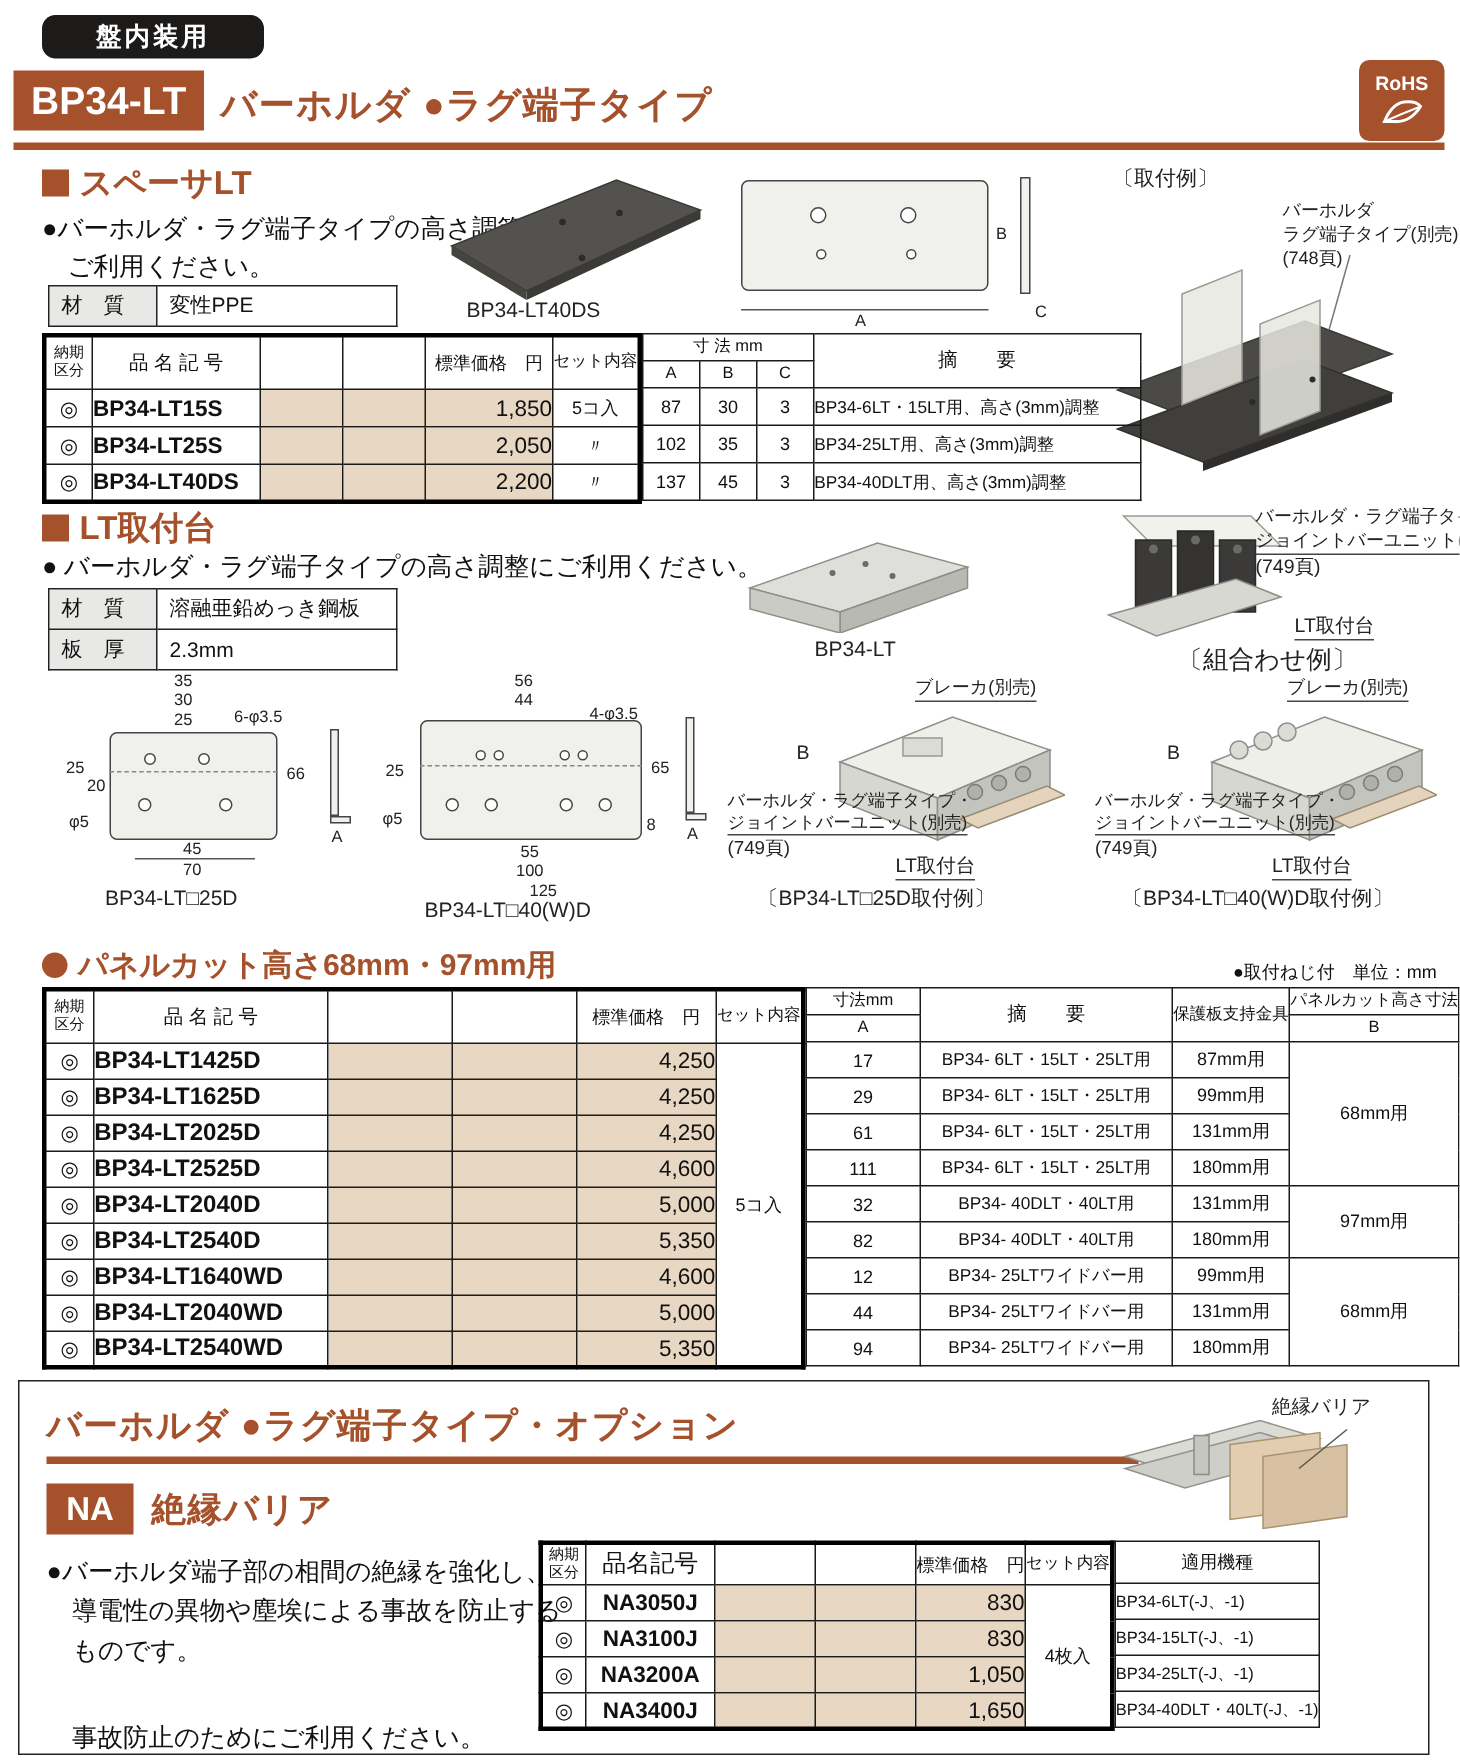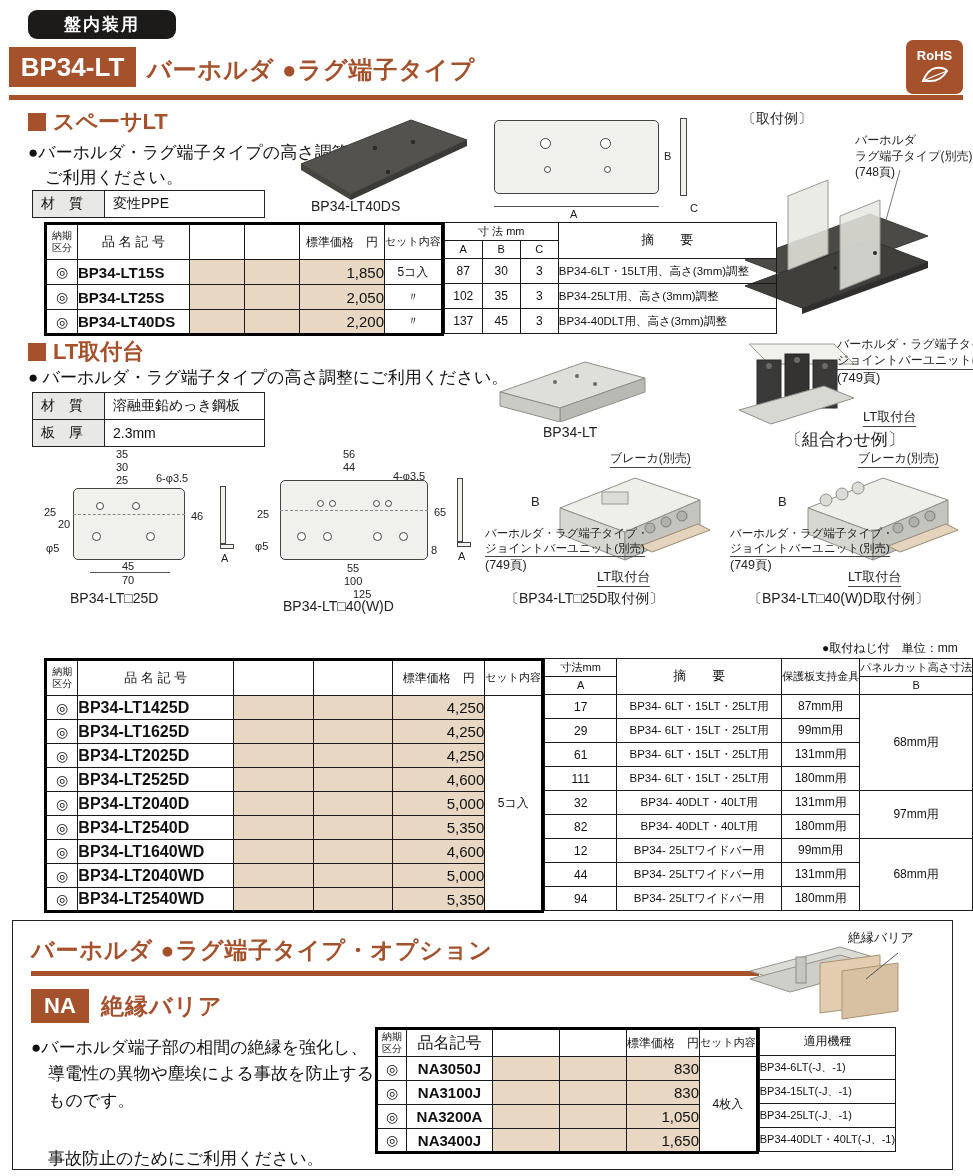--- a/index.html
+++ b/index.html
@@ -33,21 +33,21 @@
   .mat{border-collapse:collapse;}
   .mat td{border:1.5px solid #222;height:27px;font-size:14px;padding:0 8px;white-space:nowrap;}
   .mat .lab{background:#e8e8e6;width:72px;text-align:justify;}
   .mat .val{width:160px;background:#fff;}
 
   
   .trow{display:flex;align-items:flex-start;}
   table.cat{border-collapse:collapse;table-layout:fixed;}
   table.cat th,table.cat td{border:1px solid var(--ink);padding:0;overflow:hidden;white-space:nowrap;}
   table.cat th{font-weight:normal;font-size:11px;text-align:center;background:#fff;line-height:1.25;}
-  table.thickb{border:3px solid #000;margin-left:16px;}
+  table.thickb{border:3px solid #000;}
   table.thinb{border:1px solid var(--ink);}
   td.mark{text-align:center;font-size:14px;}
   td.name{font-weight:bold;font-size:15px;padding-left:6px;}
   td.bigname{font-weight:bold;font-size:16px;padding-left:7px;}
   td.price{text-align:right;padding-right:16px;font-size:15px;}
   td.beige{background:var(--beige);}
   td.c{text-align:center;font-size:12px;}
   td.remark{font-size:11.5px;padding-left:7px;}
   th.tiny{font-size:9px;}
 
@@ -288,21 +288,21 @@
     <div class="dim" style="left:88px;top:26px;">25</div>
     <div class="dim" style="left:128px;top:24px;">6-φ3.5</div>
     <div class="plate" style="left:45px;top:40px;width:112px;height:72px;"></div>
     <div class="dashline" style="left:45px;top:66px;width:112px;"></div>
     <div class="hole" style="left:68px;top:54px;width:8px;height:8px;"></div>
     <div class="hole" style="left:104px;top:54px;width:8px;height:8px;"></div>
     <div class="hole" style="left:64px;top:84px;width:9px;height:9px;"></div>
     <div class="hole" style="left:118px;top:84px;width:9px;height:9px;"></div>
     <div class="dim" style="left:16px;top:58px;">25</div>
     <div class="dim" style="left:30px;top:70px;">20</div>
-    <div class="dim" style="left:163px;top:62px;">46</div>
+    <div class="dim" style="left:163px;top:62px;">66</div>
     <div class="dim" style="left:18px;top:94px;">φ5</div>
     <div class="dimline" style="left:62px;top:124px;width:80px;"></div>
     <div class="dim" style="left:94px;top:112px;">45</div>
     <div class="dim" style="left:94px;top:126px;">70</div>
     <div class="sidebar-shape" style="left:192px;top:38px;width:6px;height:58px;"></div>
     <div class="sidebar-shape" style="left:192px;top:96px;width:14px;height:5px;"></div>
     <div class="dim" style="left:193px;top:104px;">A</div>
     <div class="dlabel" style="left:42px;top:142px;">BP34-LT□25D</div>
   </div>
 
@@ -368,20 +368,24 @@
       <polygon points="100,80 158,58 170,64 112,86" fill="#e4d4bd" stroke="#9a8a70"></polygon>
     </svg>
     <div class="dim" style="left:48px;top:46px;font-size:13px;">B</div>
     <div class="callout" style="left:0px;top:78px;font-size:11.5px;">バーホルダ・ラグ端子タイプ・</div>
     <div class="callout u" style="left:0px;top:93px;font-size:11.5px;">ジョイントバーユニット(別売)</div>
     <div class="callout" style="left:0px;top:109px;font-size:12.5px;">(749頁)</div>
     <div class="callout u" style="left:118px;top:120px;font-size:13px;">LT取付台</div>
     <div class="dlabel" style="left:18px;top:142px;">〔BP34-LT□40(W)D取付例〕</div>
   </div>
 
+  <div class="abs sec-head" style="left:28px;top:630px;font-size:20px;">
+    <span class="ci"></span>
+    <span>パネルカット高さ68mm・97mm用</span>
+  </div>
   <div class="abs note-sm" style="left:822px;top:640px;">●取付ねじ付　単位：mm</div>
 
   <div class="abs trow" style="left:28px;top:658px;">
     <table class="cat thickb">
       <colgroup>
           <col style="width:34px">
           <col style="width:160px">
           <col style="width:92px">
           <col style="width:92px">
           <col style="width:95px">

